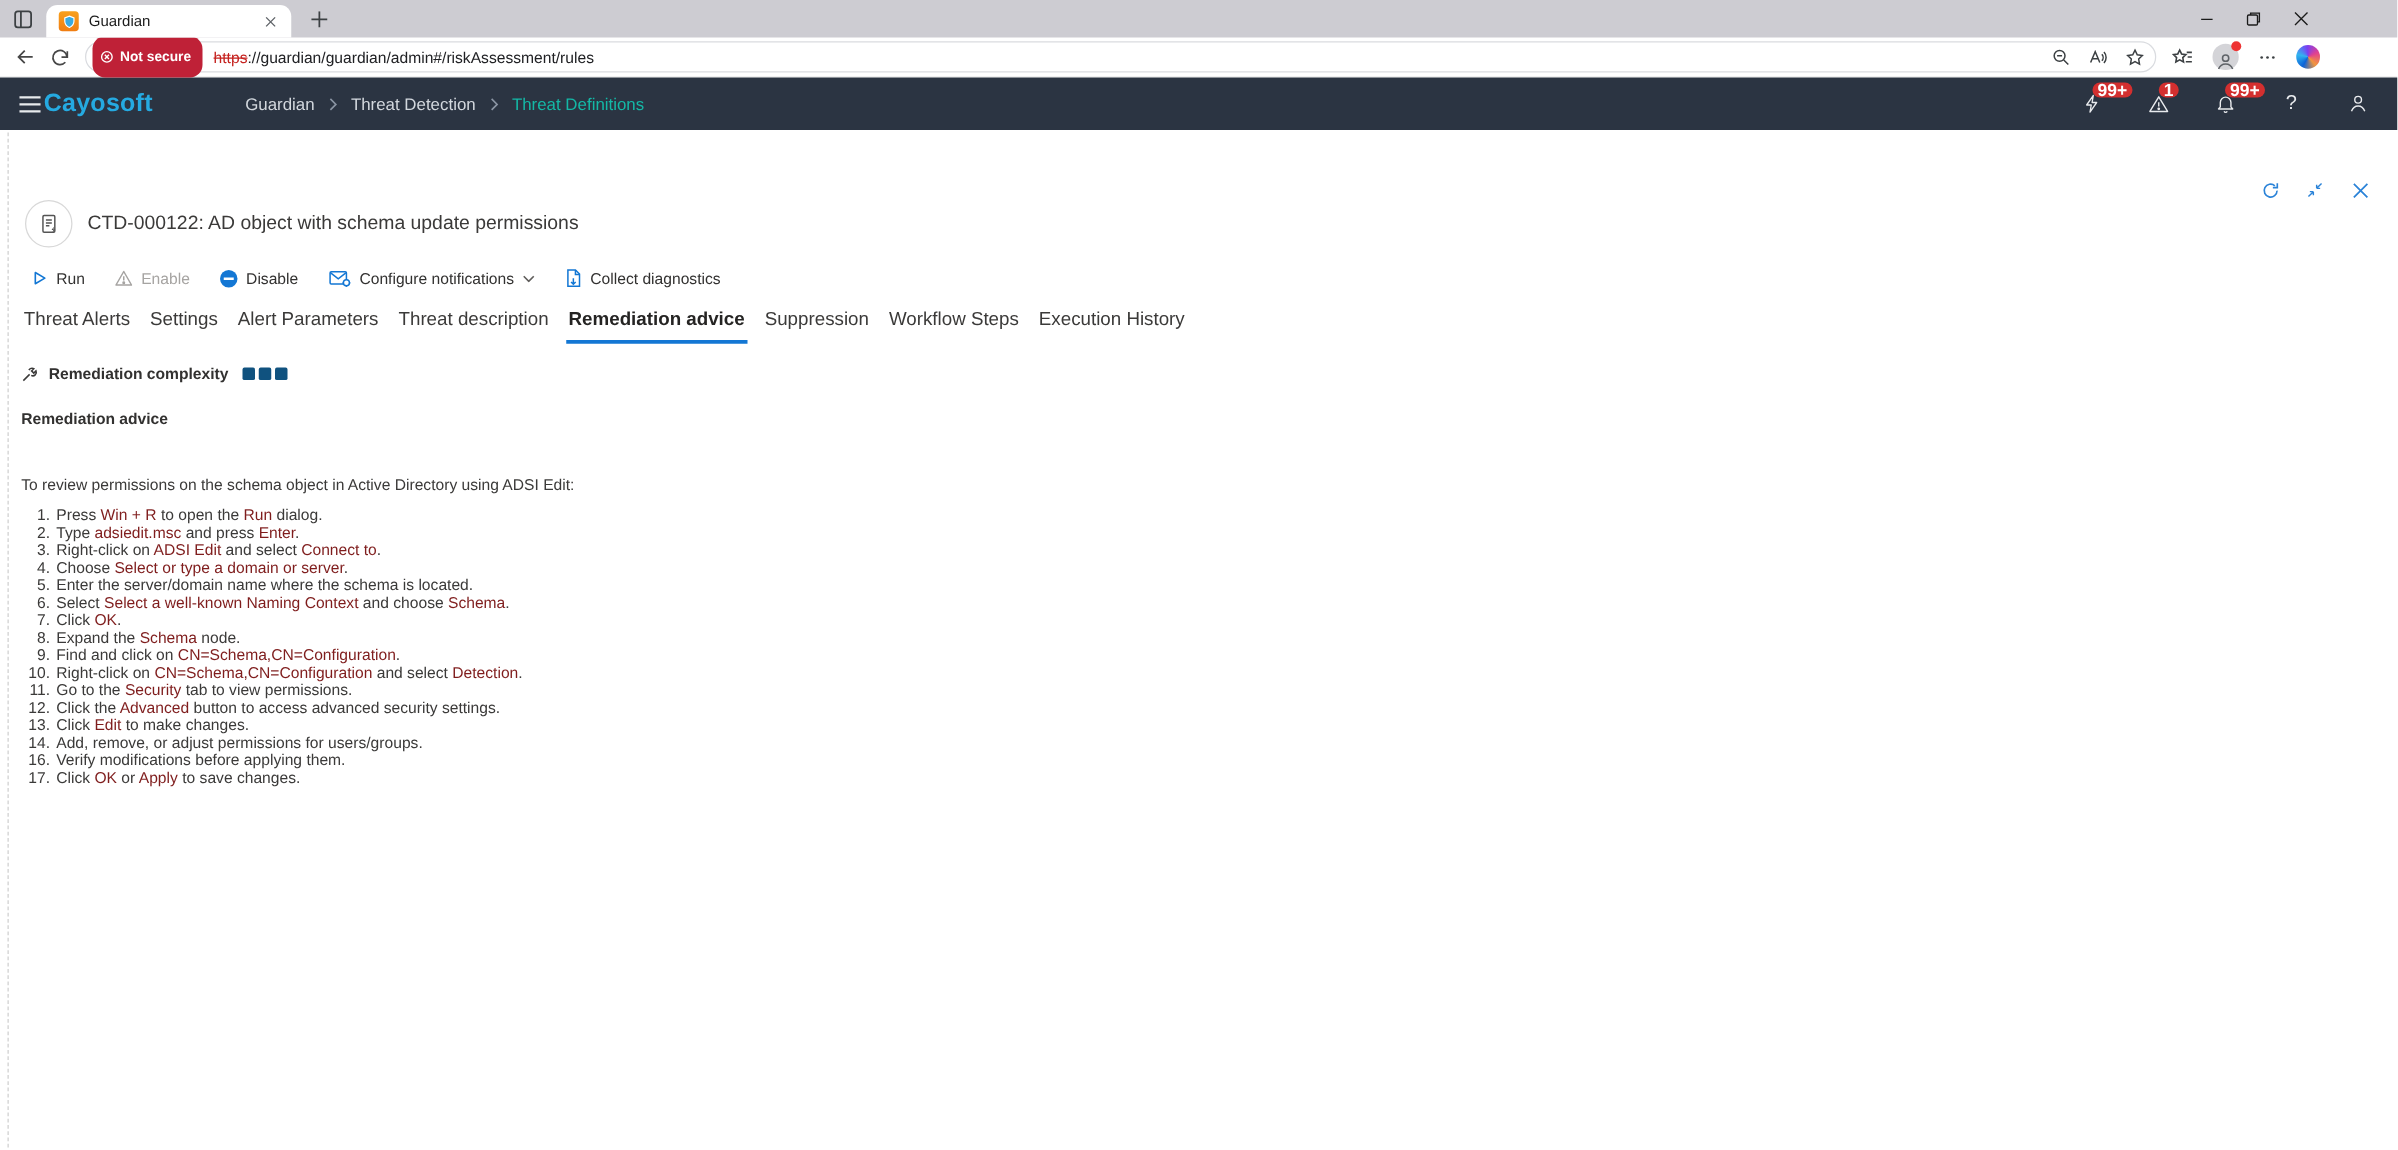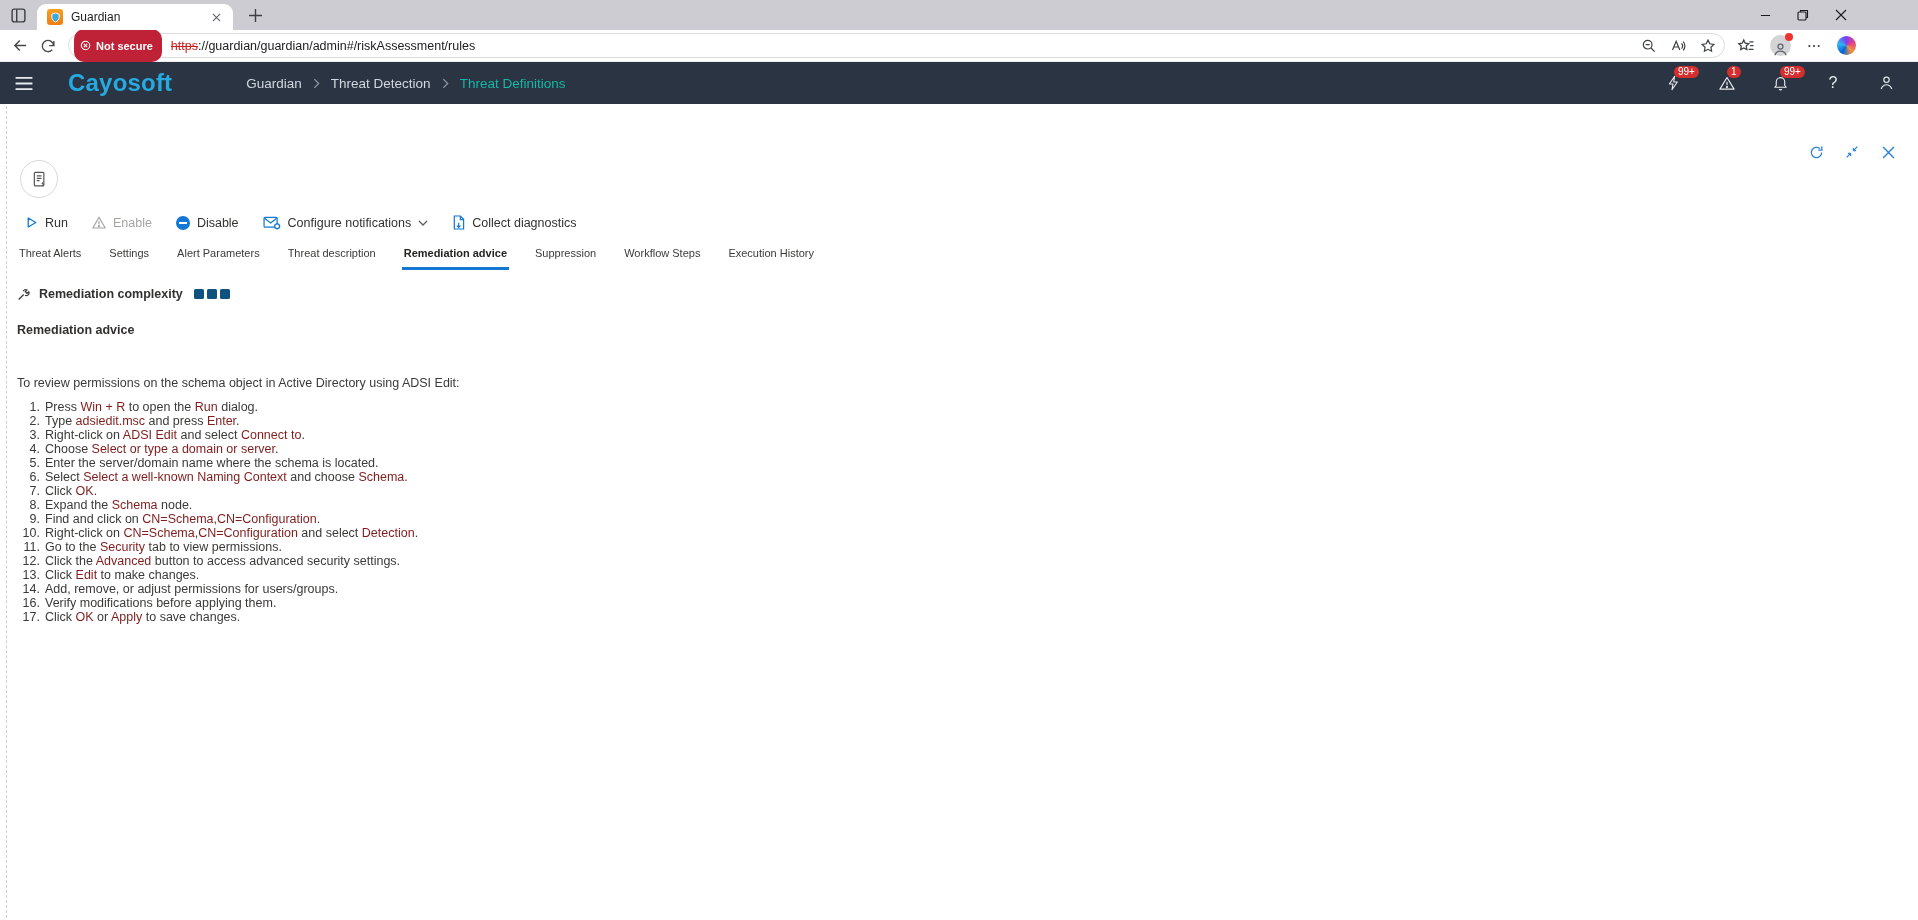--- a/index.html
+++ b/index.html
@@ -30,46 +30,46 @@
   .url .scheme{color:#c5221f;text-decoration:line-through}
   .pill-icons{margin-left:auto;display:flex;align-items:center;gap:13px}
   .bar-icons{display:flex;align-items:center;gap:15px}
   .avatar{width:21px;height:21px;border-radius:50%;background:#d4d4d8;position:relative;display:flex;align-items:flex-end;justify-content:center;overflow:visible}
   .avatar .dot{position:absolute;top:-2px;right:-2px;width:8px;height:8px;border-radius:50%;background:#e33;border:0}
   .copilot{width:19px;height:19px;border-radius:50%;background:conic-gradient(from 210deg,#0b63d8,#31b5f0,#7a3ff2,#e1418f,#f2953d,#0b63d8)}
 
   
   .navbar{height:42px;background:var(--navbar);display:flex;align-items:center;padding:0 22px 0 13px;color:#e8eaed}
   .hamburger{width:22px;height:20px;display:flex;align-items:center;justify-content:center}
-  .logo{margin-left:33px;font-size:24px;font-weight:700;color:var(--logo);letter-spacing:.2px}
+  .logo{font-size:20px;font-weight:700;color:var(--logo);letter-spacing:.2px}
   .breadcrumb{margin-left:74px;display:flex;align-items:center;gap:11px;font-size:13.5px}
   .breadcrumb .crumb{color:#d3d8de}
   .breadcrumb .crumb.current{color:#14b8a6}
   .nav-icons{margin-left:auto;display:flex;align-items:center;gap:33px}
   .nav-ic{position:relative;width:20px;height:20px;display:flex;align-items:center;justify-content:center}
-  .badge{position:absolute;top:-7px;left:10px;background:var(--badge);color:#fff;font-size:10px;font-weight:400;line-height:12px;padding:0 4px;border-radius:8px;white-space:nowrap}
+  .badge{position:absolute;top:-7px;left:10px;background:var(--badge);color:#fff;font-size:14px;font-weight:700;line-height:12px;padding:0 4px;border-radius:8px;white-space:nowrap}
   .help-q{font-size:16px;color:#e8eaed}
 
   
   .content{position:relative;height:816px;background:#fff}
   .content:before{content:"";position:absolute;left:6px;top:2px;bottom:2px;border-left:1px dashed #cfcfcf}
   .panel-controls{position:absolute;top:40px;right:22px;display:flex;gap:20px}
   .pc-btn{width:16px;height:16px;display:flex;align-items:center;justify-content:center}
 
   .title-row{padding:56px 0 0 20px;display:flex;align-items:center;gap:12px}
   .title-circle{width:38px;height:38px;border:1px solid #d8d8d8;border-radius:50%;display:flex;align-items:center;justify-content:center;flex:none}
   .page-title{font-size:15.5px;color:#3b3a39}
 
   .action-row{display:flex;align-items:center;gap:24px;padding:17px 0 0 25px;font-size:12.5px;color:#323130}
   .action{display:flex;align-items:center;gap:7px}
   .action.disabled{color:#a6a4a2}
   .disable-ic{width:14px;height:14px;border-radius:50%;background:var(--accent);display:flex;align-items:center;justify-content:center}
   .disable-ic i{display:block;width:8px;height:2px;background:#fff}
 
-  .tab-bar{display:flex;gap:24px;padding:14px 0 0 17px;font-size:11px;color:#3b3a39}
+  .tab-bar{display:flex;gap:12px;padding:14px 0 0 17px;font-size:15px;color:#3b3a39}
   .tab-item{padding:3px 2px 8px;border-bottom:3px solid transparent;cursor:default}
   .tab-item.selected{font-weight:700;color:#252423;border-bottom-color:var(--accent)}
 
   .complexity{display:flex;align-items:center;gap:9px;padding:17px 0 0 17px;font-size:12.5px}
   .complexity .lbl{font-weight:700;color:#323130}
   .csq-wrap{display:flex;gap:3px;margin-left:2px}
   .csq{width:10px;height:10px;border-radius:1.5px;background:var(--complexity)}
 
   .advice-heading{padding:22px 0 0 17px;font-size:12.5px;font-weight:700;color:#323130}
   .intro{padding:39px 0 0 17px;font-size:12.5px;color:#3b3a39}
@@ -265,20 +265,21 @@
   </div>
 
   <div class="title-row">
     <span class="title-circle">
       <svg width="19" height="19" viewBox="0 0 24 24" fill="none" stroke="#555" stroke-width="1.5">
           <rect x="5.5" y="3" width="12" height="17" rx="1.2"></rect>
           <path d="M8.5 7.5h6M8.5 10.5h6M8.5 13.5h3.5"></path>
           <path d="M16.5 14.5l-2.3 3.2h1.8l-1.2 3.3 3.2-3.7h-1.8z" fill="#555" stroke="none"></path>
         </svg>
     </span>
+    <span class="page-title">CTD-000122: AD object with schema update permissions</span>
   </div>
 
   <div class="action-row">
     <span class="action">
       <svg width="13" height="13" viewBox="0 0 14 14" fill="none" stroke="#1377d4" stroke-width="1.4">
           <path d="M3.5 2.2v9.6l8.2-4.8z" stroke-linejoin="round"></path>
         </svg>
       <span>Run</span>
     </span>
     <span class="action disabled">

